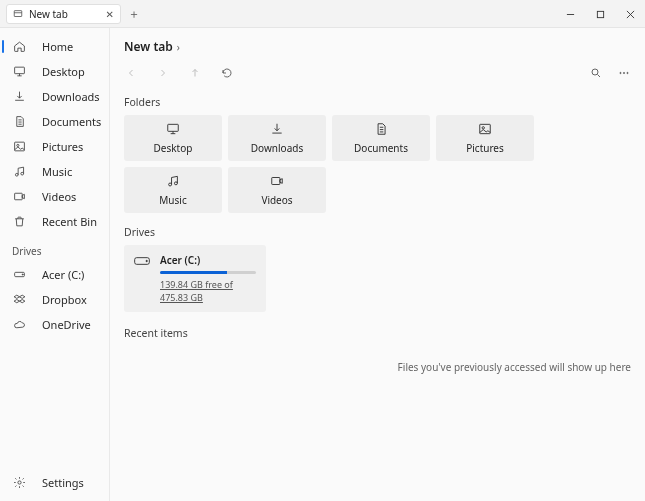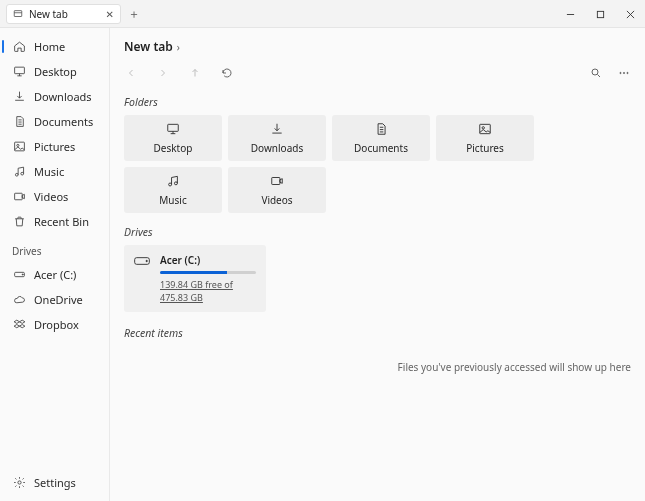--- a/index.html
+++ b/index.html
@@ -57,21 +57,21 @@
   .sidebar {
     width: 110px;
     background: #fafafa;
     border-right: 1px solid #e9e9e9;
     display:flex;
     flex-direction:column;
     padding-top:6px;
   }
   .sb-item {
     display:flex; align-items:center;
-    gap:8px;
+    gap:16px;
     padding: 5px 10px 5px 12px;
     cursor:pointer;
     color:#2b2b2b;
     position:relative;
   }
   .sb-item.active::before {
     content:"";
     position:absolute; left:2px; top:6px; bottom:6px; width:2px;
     background:#1a73e8;
     border-radius:2px;
@@ -101,21 +101,21 @@
     gap:18px;
     height:20px;
     margin-bottom:12px;
     position:relative;
   }
   .tbtn { width:14px; height:14px; display:flex;align-items:center;justify-content:center; color:#666; cursor:pointer;}
   .tbtn.disabled { opacity:0.4; cursor:default;}
   .tbtn svg { width:12px; height:12px; stroke:#555; }
   .toolbar-right { position:absolute; right:0; display:flex; gap:14px; }
   .section-title {
-    font-size:10.5px; color:#444; margin: 4px 0 6px 0; font-style: italic;
+    font-size:10.5px; color:#444; margin: 4px 0 6px 0;
   }
   .folders {
     display:flex; flex-wrap:wrap; gap:6px;
     margin-bottom:12px;
   }
   .folder-tile {
     width: 98px; height:46px;
     background:#eeeeee;
     border-radius:3px;
     display:flex; flex-direction:column;
@@ -268,32 +268,32 @@
           <svg viewBox="0 0 24 24" fill="none" stroke-width="1.6">
             <rect x="3" y="8" width="18" height="8" rx="2"></rect>
             <circle cx="18" cy="12" r="1" fill="#424242"></circle>
           </svg>
         </span>
       <span>Acer (C:)</span>
     </div>
     <div class="sb-item">
       <span class="ic">
           <svg viewBox="0 0 24 24" fill="none" stroke-width="1.6">
+            <path d="M7 4l5 3-5 3-5-3zM17 4l5 3-5 3-5-3zM7 12l5 3-5 3-5-3zM17 12l5 3-5 3-5-3z"></path>
+          </svg>
+        </span>
+      <span>Dropbox</span>
+    </div>
+    <div class="sb-item">
+      <span class="ic">
+          <svg viewBox="0 0 24 24" fill="none" stroke-width="1.6">
             <path d="M7 18a4 4 0 1 1 .8-7.9A5 5 0 0 1 17 9a4 4 0 0 1 1 7.9z"></path>
           </svg>
         </span>
       <span>OneDrive</span>
-    </div>
-    <div class="sb-item">
-      <span class="ic">
-          <svg viewBox="0 0 24 24" fill="none" stroke-width="1.6">
-            <path d="M7 4l5 3-5 3-5-3zM17 4l5 3-5 3-5-3zM7 12l5 3-5 3-5-3zM17 12l5 3-5 3-5-3z"></path>
-          </svg>
-        </span>
-      <span>Dropbox</span>
     </div>
 
     <div class="sb-spacer"></div>
 
     <div class="sb-item" style="margin-bottom:6px;">
       <span class="ic">
           <svg viewBox="0 0 24 24" fill="none" stroke-width="1.6">
             <circle cx="12" cy="12" r="3"></circle>
             <path d="M12 2v3M12 19v3M4.2 4.2l2.1 2.1M17.7 17.7l2.1 2.1M2 12h3M19 12h3M4.2 19.8l2.1-2.1M17.7 6.3l2.1-2.1"></path>
           </svg>

